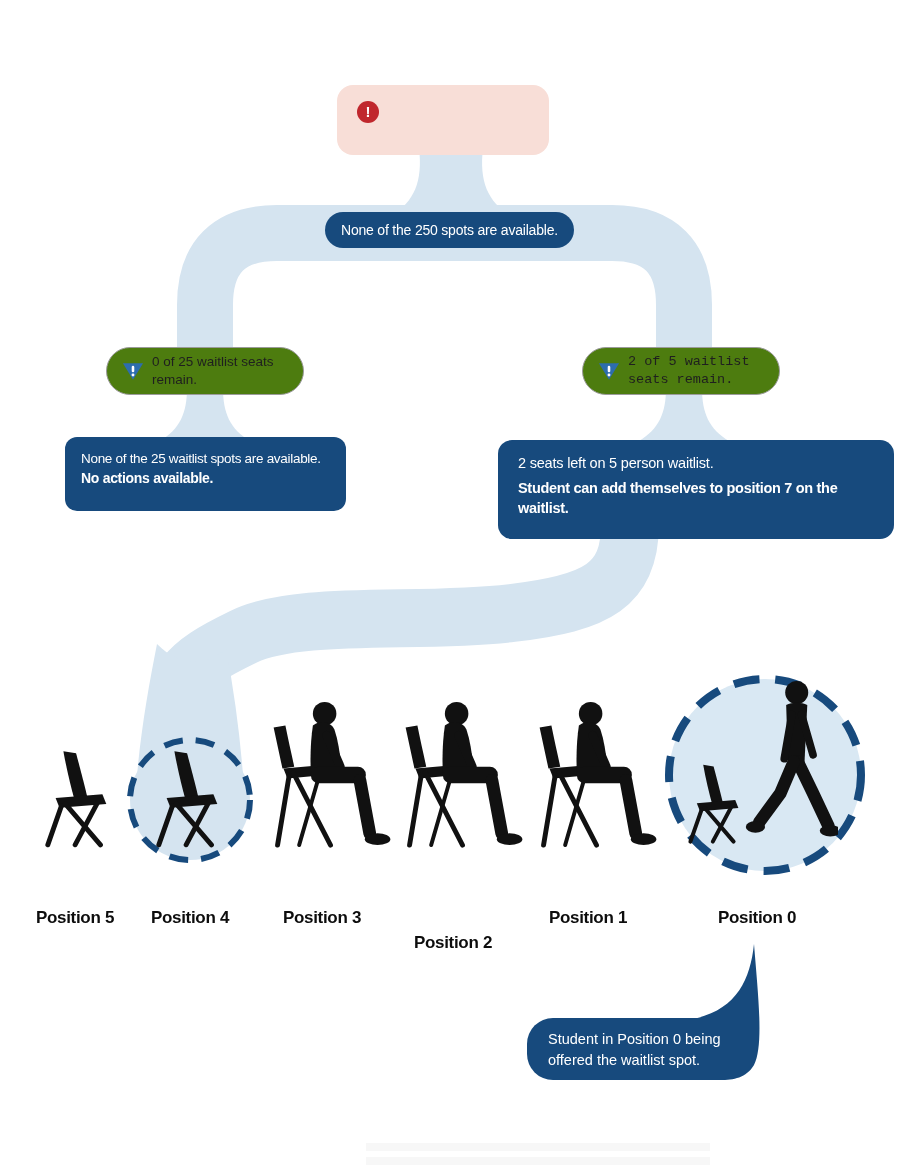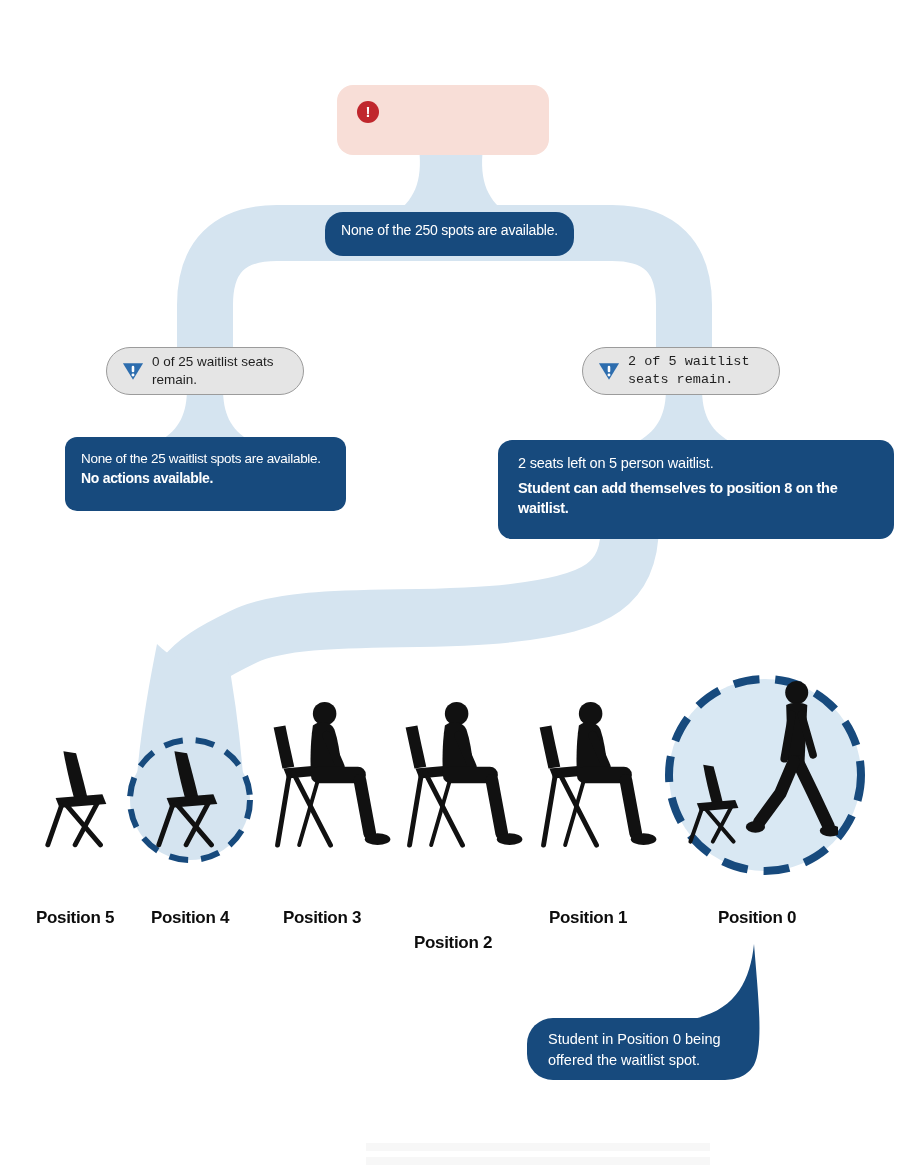--- a/index.html
+++ b/index.html
@@ -12,25 +12,25 @@
   
   .full-badge { left:337px; top:85px; width:212px; height:70px; background:#f8ded7;
     border-radius:16px; display:flex; align-items:flex-start; padding:13px 12px 0 20px; }
   .full-icon { width:22px; height:22px; min-width:22px; border-radius:50%; background:#c0272d;
     color:#ffffff; font-weight:bold; font-size:15px; line-height:22px; text-align:center;
     margin-right:9px; margin-top:3px; }
   .full-text { color:#c0272d; font-size:14.5px; line-height:1.38; }
   .full-text b { letter-spacing:1.2px; }
 
   
-  .main-pill { left:325px; top:212px; height:44px; background:#174a7d; border-radius:18px;
+  .main-pill { left:325px; top:212px; height:36px; background:#174a7d; border-radius:18px;
     color:#ffffff; font-size:14px; line-height:36px; padding:0 16px; letter-spacing:-0.2px; white-space:nowrap; }
 
   
-  .wbadge { width:198px; height:48px; background:#e5e5e5; border:1.5px solid #9b9b9b;
+  .wbadge { width:198px; height:48px; background:#4d7c0f; border:1.5px solid #9b9b9b;
     border-radius:24px; display:flex; align-items:center; padding-left:15px; }
   .wbadge-left { left:106px; top:347px; }
   .wbadge-right { left:582px; top:347px;font-family:Liberation Mono, monospace; }
   .tri-icon { width:22px; min-width:22px; height:19px; margin-right:8px; }
   .wbadge-text { font-size:13.5px; color:#1f1f1f; line-height:1.3; width:145px; }
 
   
   .nbox { background:#174a7d; color:#ffffff; }
   .nbox-left { left:65px; top:437px; width:281px; height:74px; border-radius:12px; padding:14px 16px; }
   .nbox-right { left:498px; top:440px; width:396px; height:99px; border-radius:14px; padding:15px 20px; }
@@ -102,21 +102,21 @@
     <div class="wbadge-text">2 of 5 waitlist seats remain.</div>
   </div>
 
   <div class="txt nbox nbox-left">
     <div class="nbox-line1">None of the 25 waitlist spots are available.</div>
     <div class="nbox-line2">No actions available.</div>
   </div>
 
   <div class="txt nbox nbox-right">
     <div class="nbox-line1">2 seats left on 5 person waitlist.</div>
-    <div class="nbox-line2">Student can add themselves to position 8 on the waitlist.</div>
+    <div class="nbox-line2">Student can add themselves to position 7 on the waitlist.</div>
   </div>
 
   <div class="fig" style="left:40px; top:750px; width:78px; height:98px;">
     <svg class="sil" viewBox="0 0 80 100">
       <path d="M24,1 L37,3 C41,18 45,33 49,50 L36,53 C31,35 27,18 24,1 Z" fill="#111"></path>
       <path d="M16,49 L64,45 L68,55 L20,59 Z" fill="#111"></path>
       <g stroke="#111" stroke-width="5" stroke-linecap="round">
         <line x1="22" y1="57" x2="8" y2="97"></line>
         <line x1="26" y1="55" x2="62" y2="97"></line>
         <line x1="60" y1="52" x2="36" y2="97"></line>

